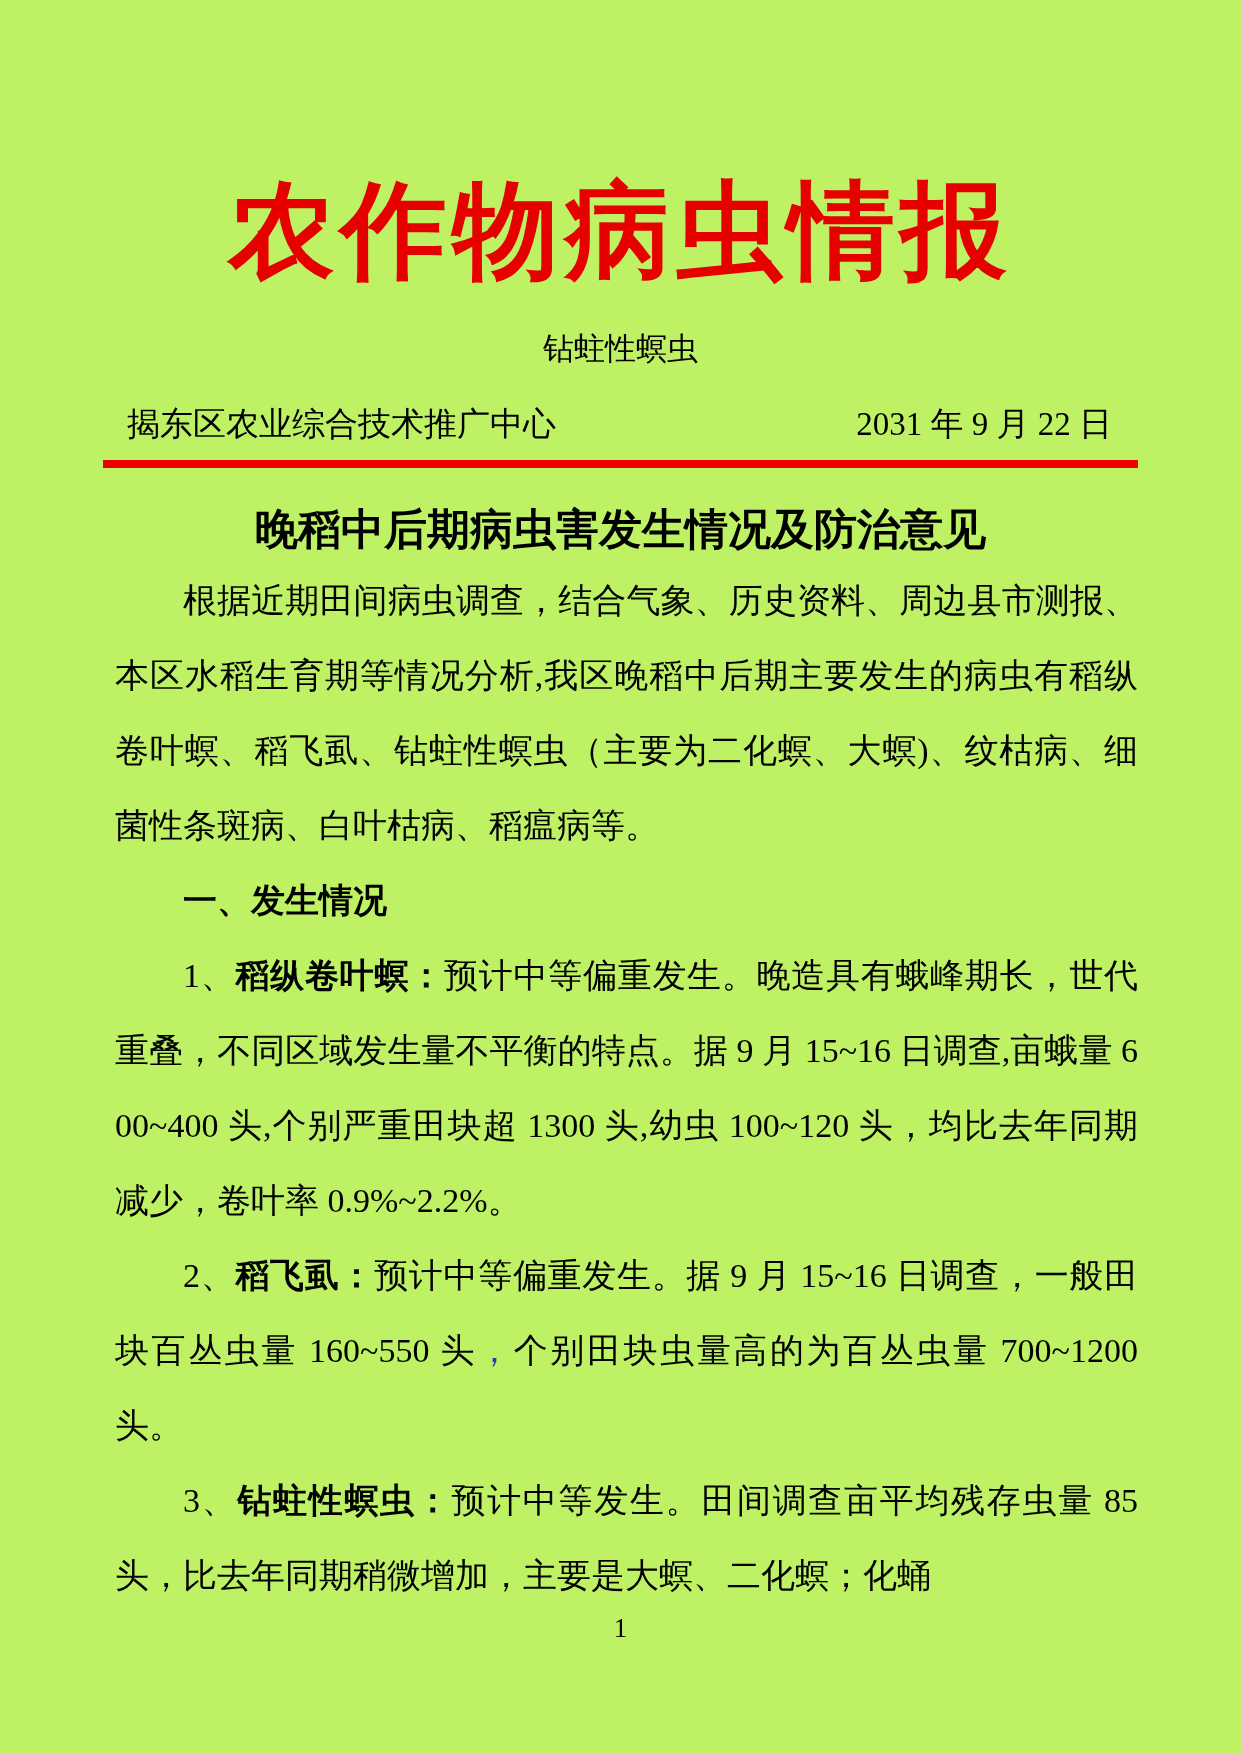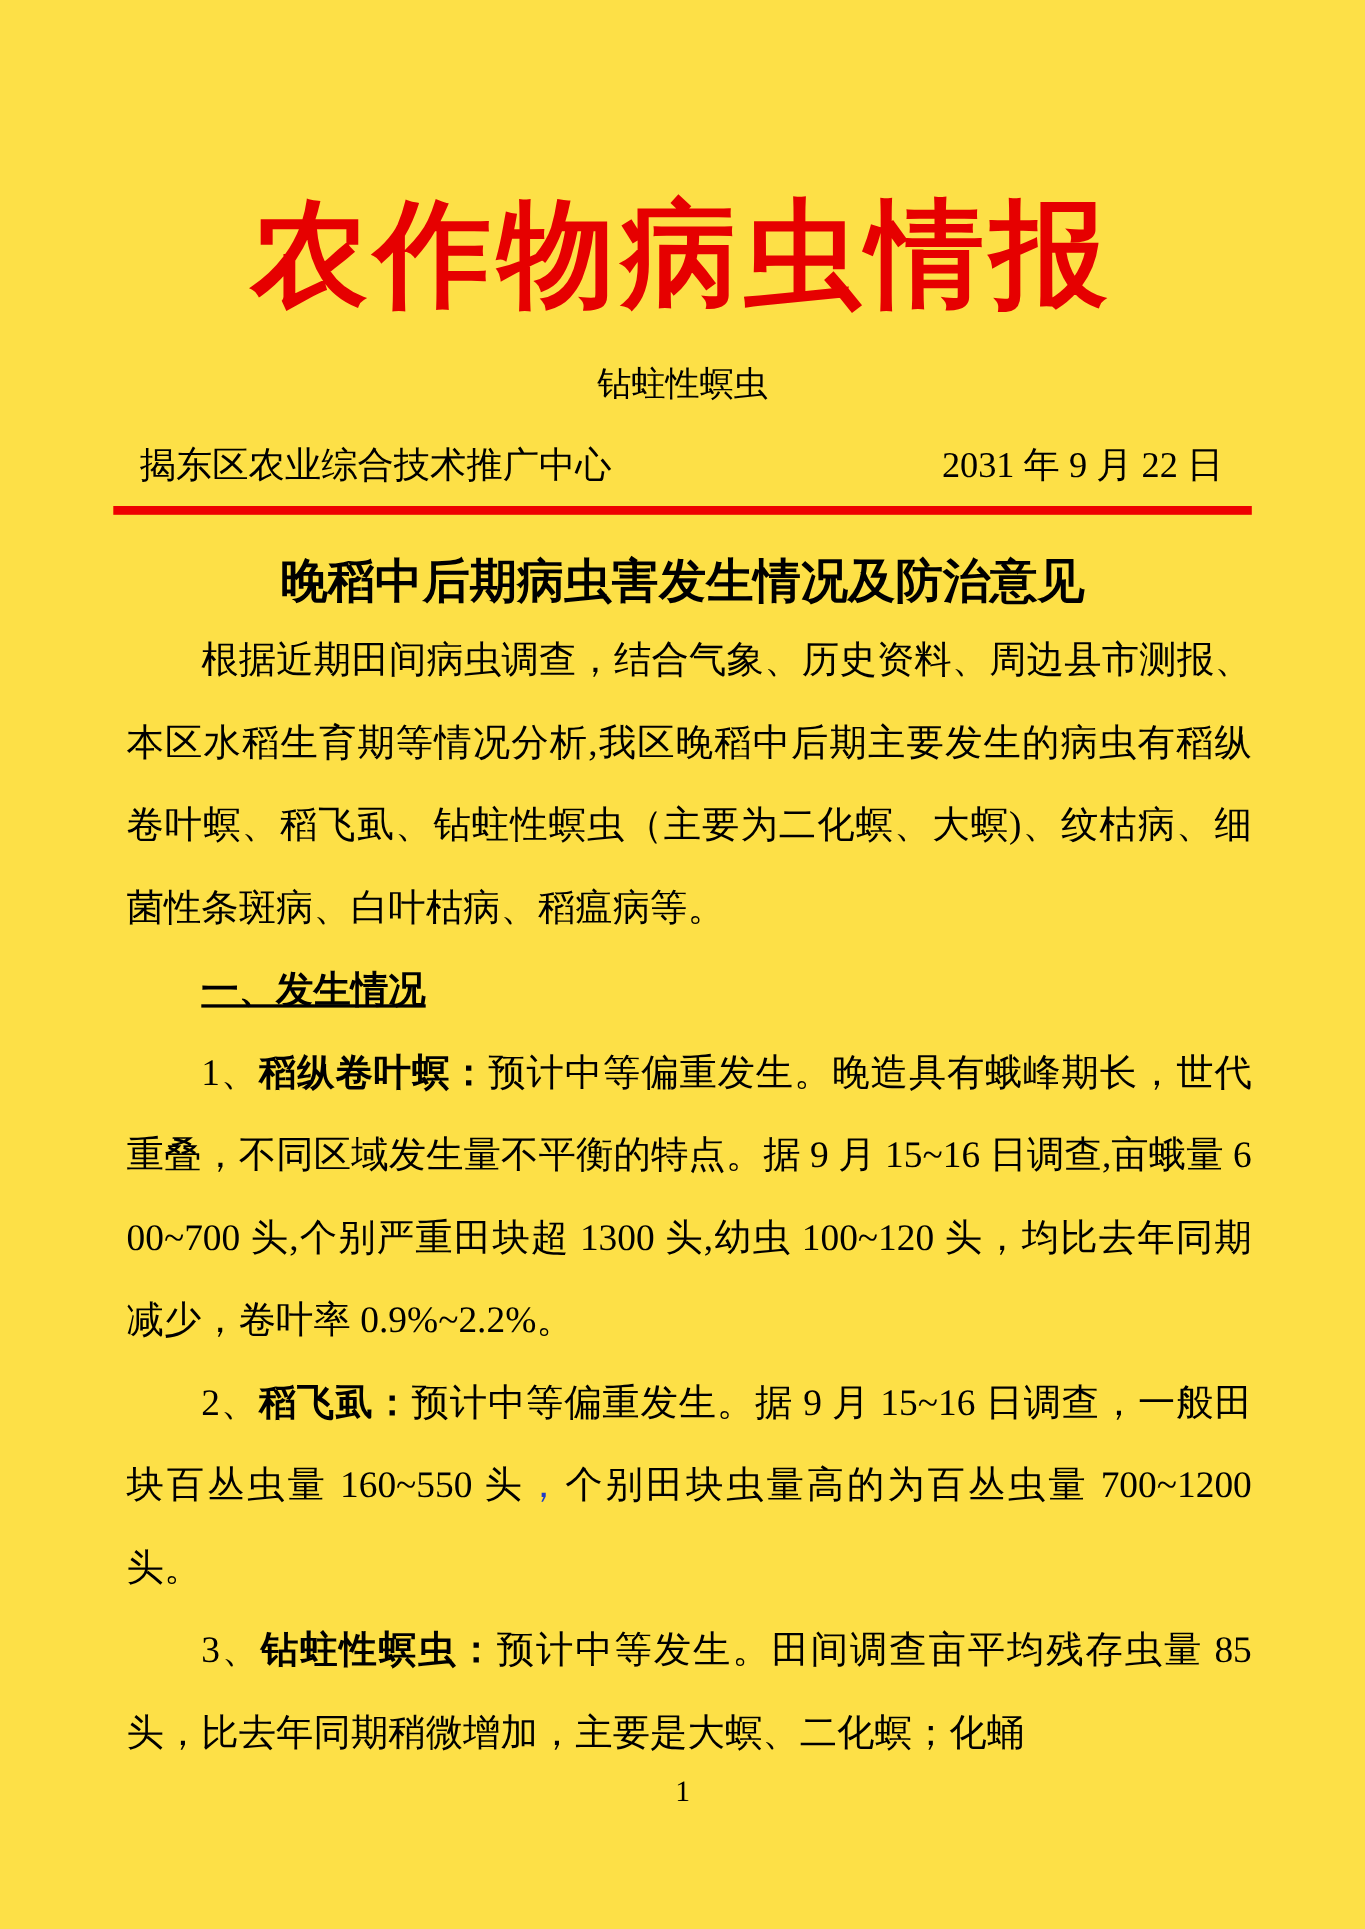--- a/index.html
+++ b/index.html
@@ -5,21 +5,21 @@
   html, body {
     margin: 0;
     padding: 0;
     background: #ffffff;
   }
   .page {
     position: relative;
     width: 1241px;
     height: 1754px;
     margin: 0 auto;
-    background: #fde047;
+    background: #bef264;
     color: #000000;
     font-family: "Liberation Serif", "DejaVu Serif", serif;
     overflow: hidden;
     box-sizing: border-box;
   }
   .content {
     padding: 0 103px;
   }
   .masthead-title {
     margin-top: 160px;
@@ -69,21 +69,20 @@
     font-size: 34px;
     line-height: 75px;
     text-align: justify;
     text-indent: 2em;
     word-break: break-all;
   }
   .para.heading {
     font-weight: bold;
     font-family: "Liberation Sans", "DejaVu Sans", sans-serif;
     text-align: left;
-    text-decoration: underline;
   }
   .bold {
     font-weight: bold;
     font-family: "Liberation Sans", "DejaVu Sans", sans-serif;
   }
   .page-number {
     position: absolute;
     left: 0;
     right: 0;
     bottom: 112px;
@@ -107,21 +106,21 @@
       <span>2031 年 9 月 22 日</span>
     </div>
 
     <div class="rule" style="background: rgb(238, 0, 0);"></div>
 
     <div class="article-title">晚稻中后期病虫害发生情况及防治意见</div>
 
     <div class="article-body">
         <p class="para"><span>根据近期田间病虫调查，结合气象、历史资料、周边县市测报、本区水稻生育期等情况分析,我区晚稻中后期主要发生的病虫有稻纵卷叶螟、稻飞虱、钻蛀性螟虫（主要为二化螟、大螟)、纹枯病、细菌性条斑病、白叶枯病、稻瘟病等。</span></p>
         <p class="para heading"><span class="bold">一、发生情况</span></p>
-        <p class="para"><span>1、</span><span class="bold">稻纵卷叶螟：</span><span>预计中等偏重发生。晚造具有蛾峰期长，世代重叠，不同区域发生量不平衡的特点。据 9 月 15~16 日调查,亩蛾量 600~700 头,个别严重田块超 1300 头,幼虫 100~120 头，均比去年同期减少，卷叶率 0.9%~2.2%。</span></p>
+        <p class="para"><span>1、</span><span class="bold">稻纵卷叶螟：</span><span>预计中等偏重发生。晚造具有蛾峰期长，世代重叠，不同区域发生量不平衡的特点。据 9 月 15~16 日调查,亩蛾量 600~400 头,个别严重田块超 1300 头,幼虫 100~120 头，均比去年同期减少，卷叶率 0.9%~2.2%。</span></p>
         <p class="para"><span>2、</span><span class="bold">稻飞虱：</span><span>预计中等偏重发生。据 9 月 15~16 日调查，一般田块百丛虫量 160~550 头</span><span style="color: rgb(30, 60, 200);">，</span><span>个别田块虫量高的为百丛虫量 700~1200 头。</span></p>
         <p class="para"><span>3、</span><span class="bold">钻蛀性螟虫：</span><span>预计中等发生。田间调查亩平均残存虫量 85 头，比去年同期稍微增加，主要是大螟、二化螟；化蛹</span></p>
       </div>
 
   </div>
 
   <div class="page-number">1</div>
 </div>
 
 </body></html>

